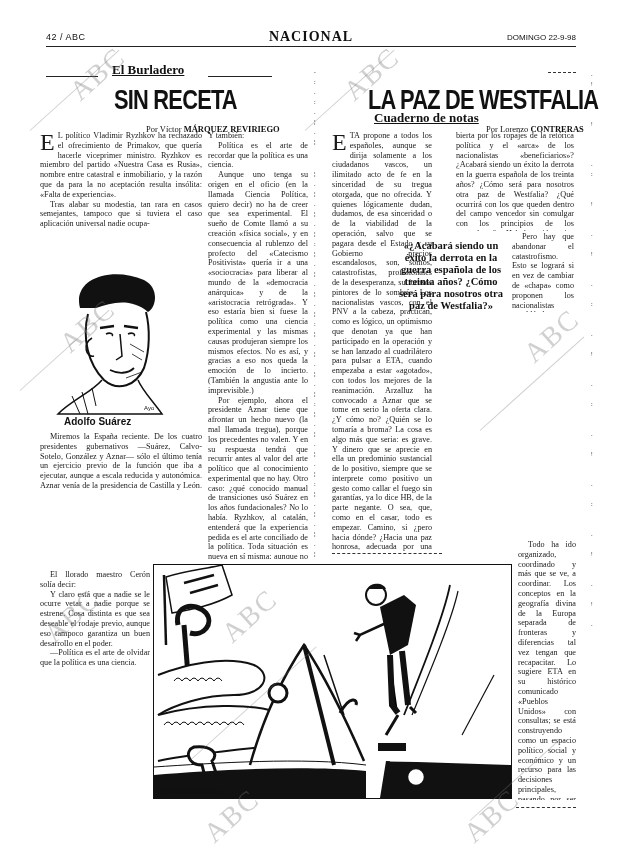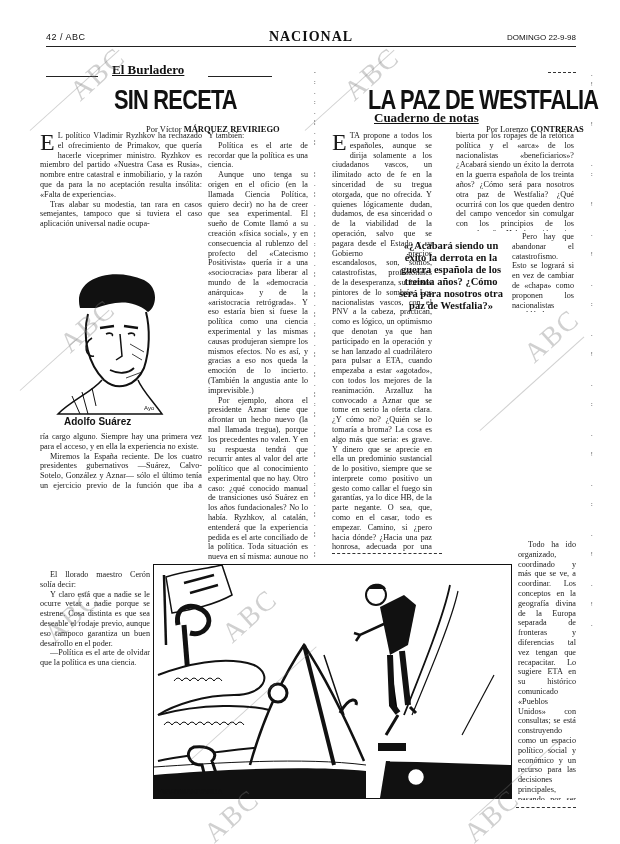--- a/index.html
+++ b/index.html
@@ -61,21 +61,20 @@
     <path d="M58 102 C66 106 76 106 82 100" stroke="#111" stroke-width="1.8" fill="none"></path>
     <path d="M40 70 C30 76 34 90 42 88" stroke="#111" stroke-width="1.5" fill="none"></path>
     <path d="M50 112 C40 124 20 132 6 146 L110 146 C100 132 90 122 86 112" fill="none" stroke="#111" stroke-width="1.5"></path>
     <path d="M20 128 L28 146 M30 124 L36 146 M40 120 L44 138" stroke="#111" stroke-width="1"></path>
     <path d="M78 76 L92 84 M80 86 L90 92 M74 110 L90 104" stroke="#111" stroke-width="0.8"></path>
     <text x="92" y="142" font-size="6" font-family="Liberation Sans, sans-serif" fill="#111">Ayo</text>
   </svg>
   <div class="caption">Adolfo Suárez</div>
 
   <div class="col" style="left:40px; top:432px; width:162px; height:60px;">
-    <p class="first">ría cargo alguno. Siempre hay una primera vez para el acceso, y en ella la experiencia no existe.</p>
     <p>Miremos la España reciente. De los cuatro presidentes gubernativos —Suárez, Calvo-Sotelo, González y Aznar— sólo el último tenía un ejercicio previo de la función que iba a ejecutar, aunque a escala reducida y autonómica. Aznar venía de la presidencia de Castilla y León. Suárez había sido gobernador civil (experiencia parecida, pero todavía más reducida), director general y ministro. Calvo-Sotelo, ministro. Y González tuvo su primera función pública de regiduría en la presidencia.</p>
   </div>
   <div class="col" style="left:40px; top:492px; width:162px; height:78px;">
   </div>
   <div class="col" style="left:40px; top:430px; width:162px; height:140px;">
   </div>
   <div class="col" style="left:40px; top:570px; width:110px; height:240px;">
     <p>El llorado maestro Cerón solía decir:</p>
     <p>Y claro está que a nadie se le ocurre vetar a nadie porque se estrene. Cosa distinta es que sea deseable el rodaje previo, aunque eso tampoco garantiza un buen desarrollo en el poder.</p>
     <p>—Política es el arte de olvidar que la política es una ciencia.</p>

